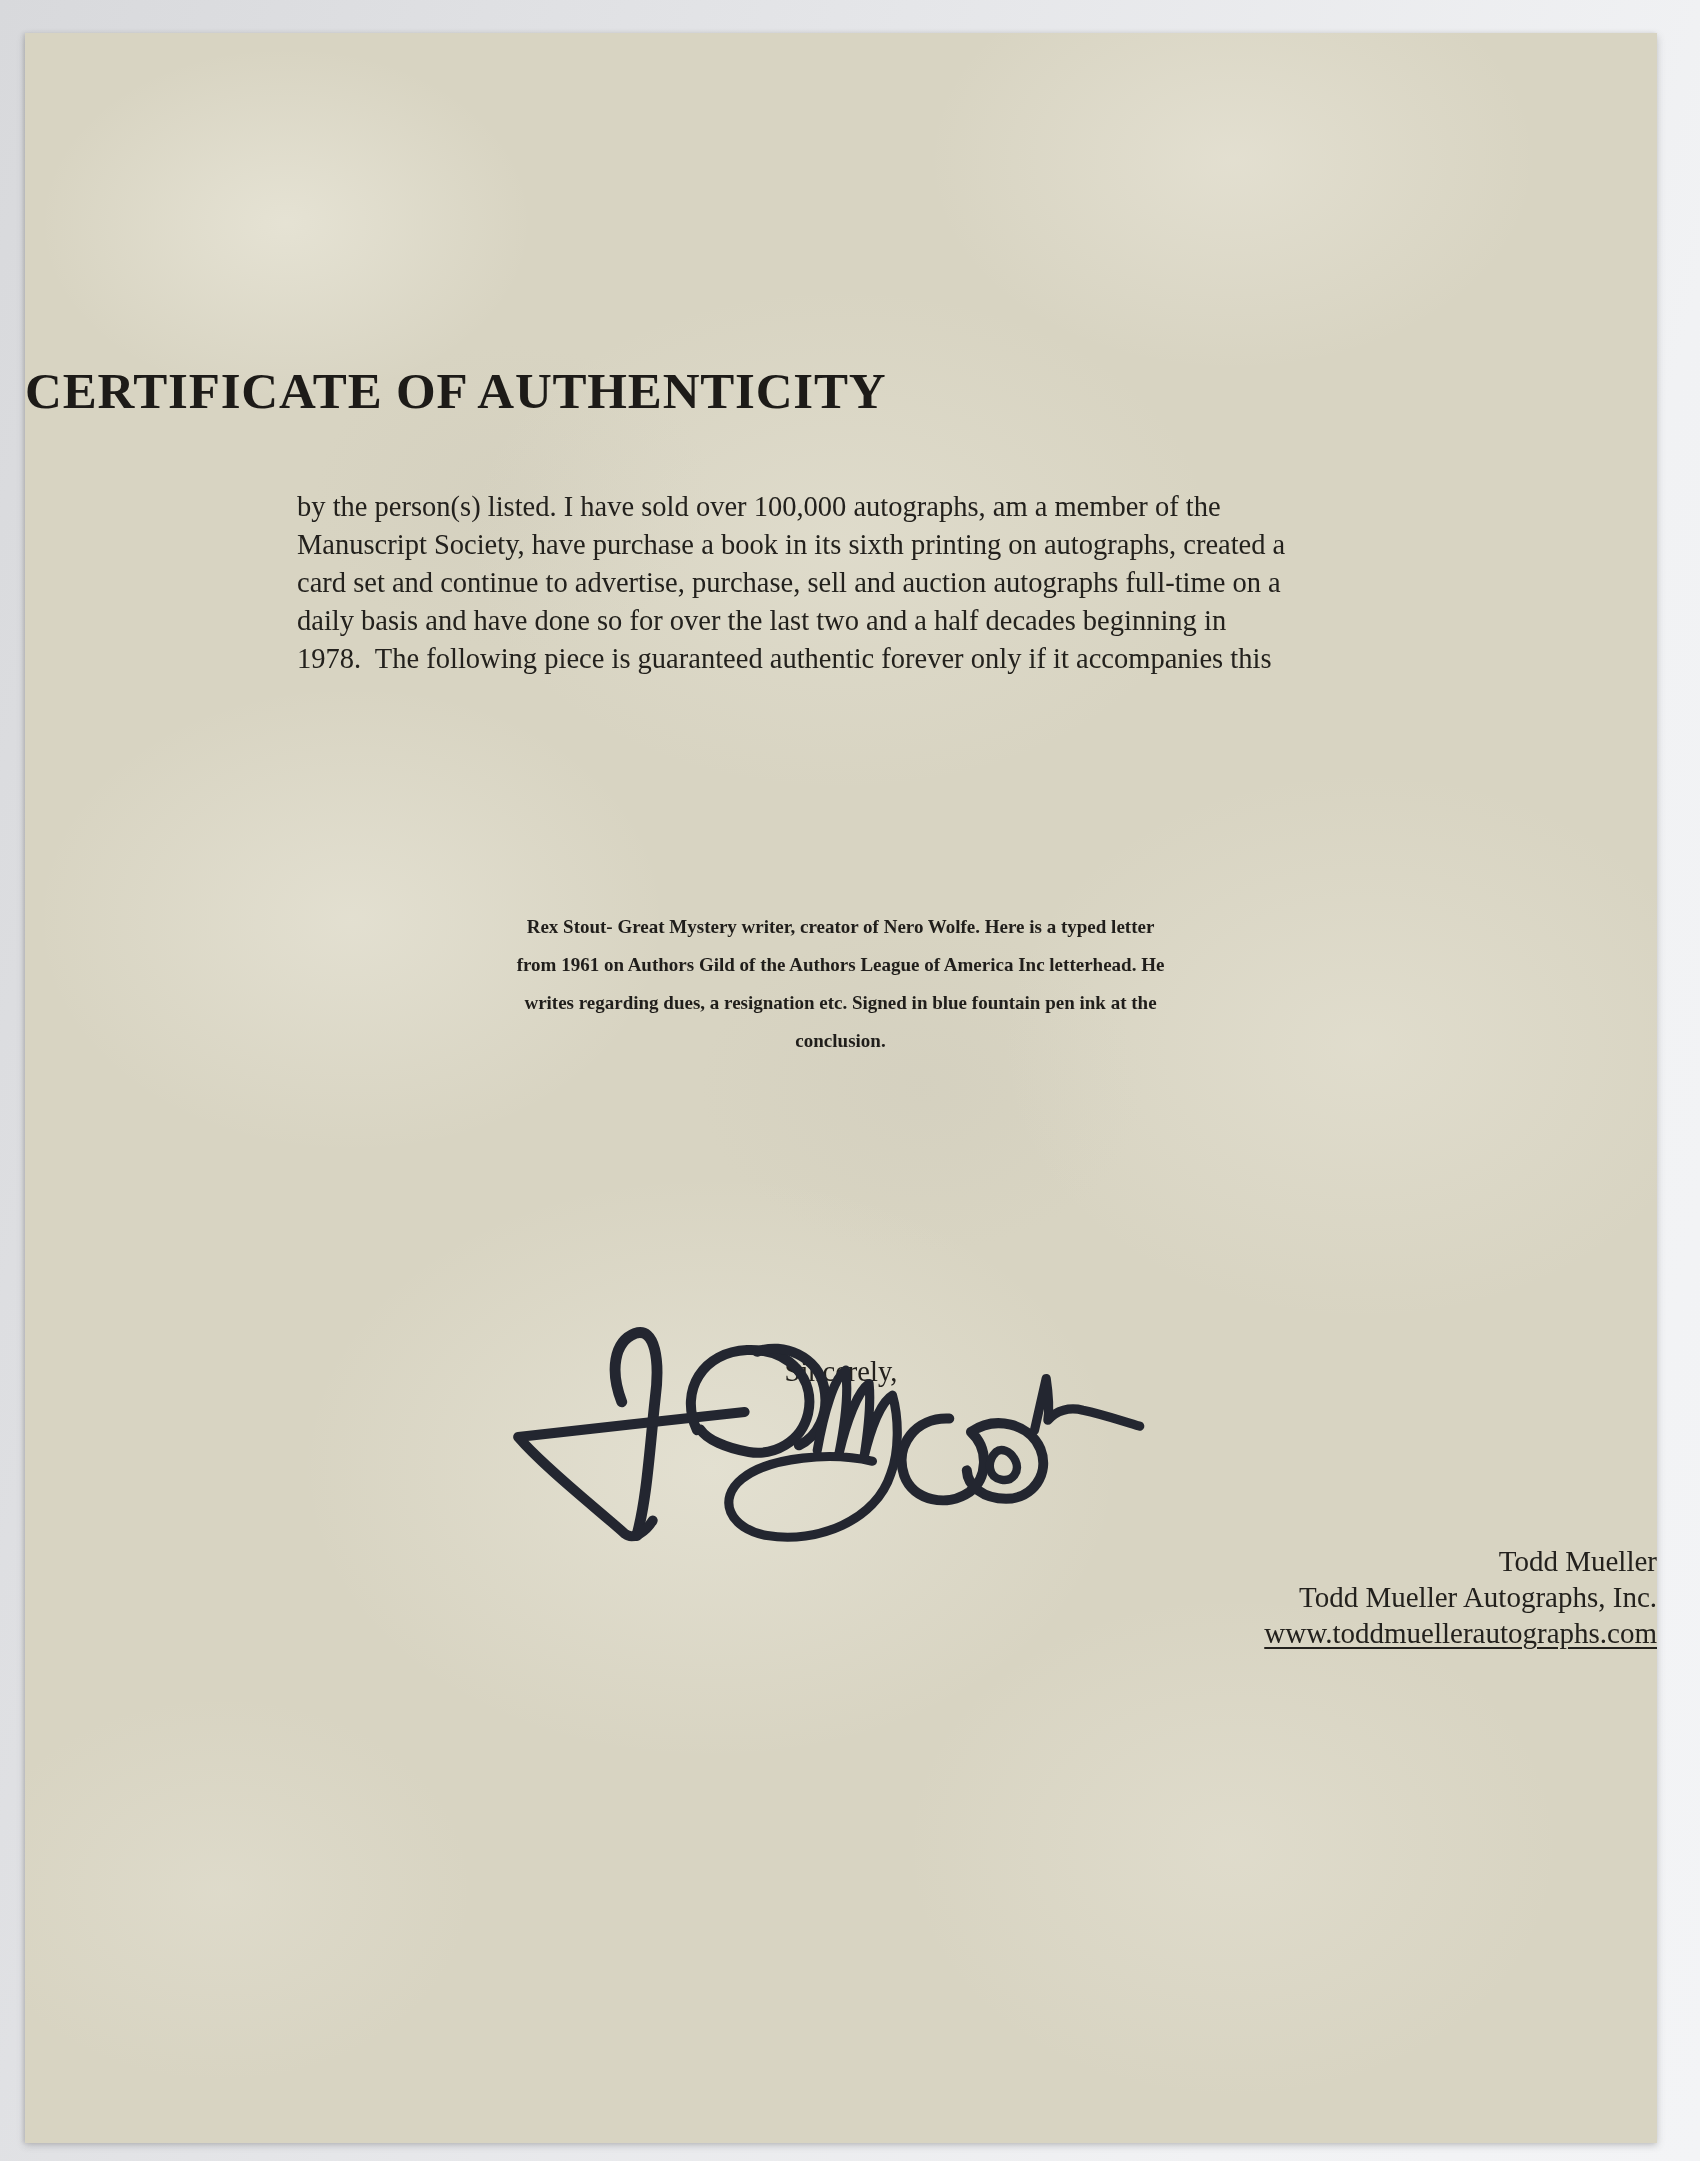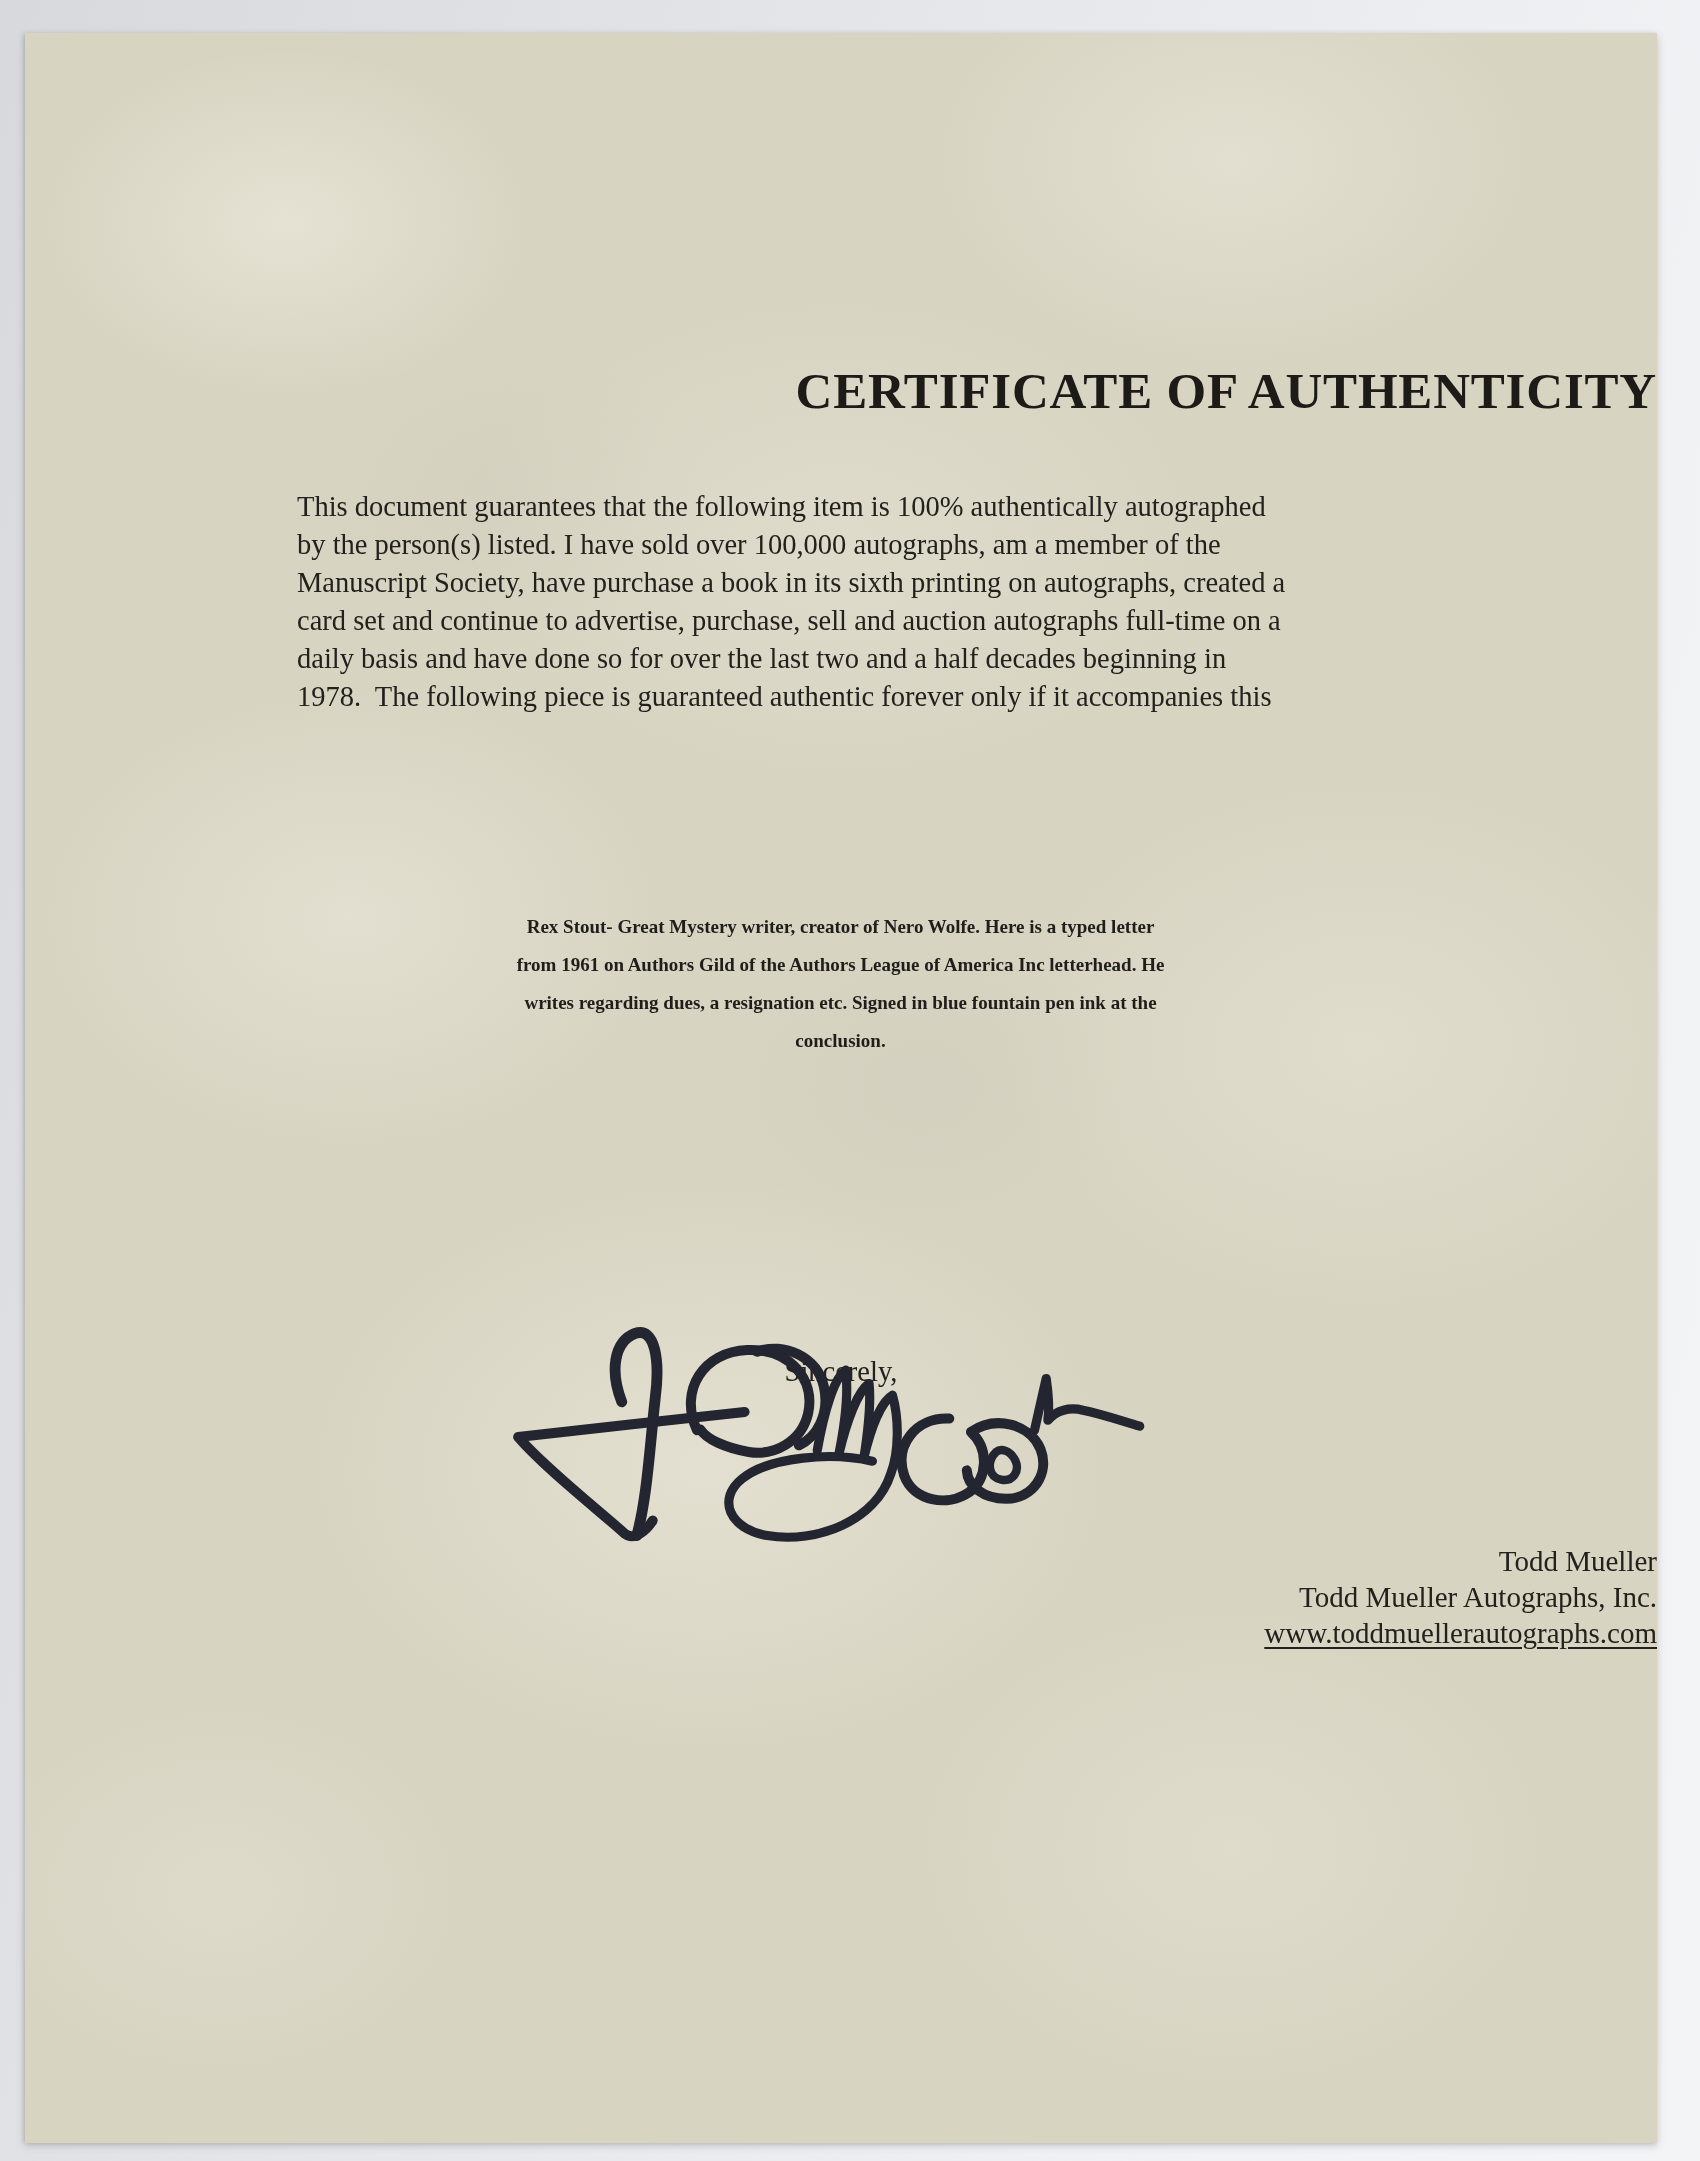--- a/index.html
+++ b/index.html
@@ -18,21 +18,21 @@
       radial-gradient(ellipse 452px 335px at 20% 42%, rgba(241,239,228,.42), transparent 70%),
       radial-gradient(ellipse 519px 393px at 82% 48%, rgba(234,231,218,.45), transparent 70%),
       radial-gradient(ellipse 586px 418px at 42% 68%, rgba(239,237,225,.48), transparent 70%),
       radial-gradient(ellipse 469px 360px at 74% 86%, rgba(233,230,217,.42), transparent 70%),
       radial-gradient(ellipse 360px 276px at 12% 88%, rgba(228,225,211,.50), transparent 70%),
       radial-gradient(ellipse 318px 234px at 55% 50%, rgba(205,201,186,.30), transparent 70%),
       radial-gradient(ellipse 285px 218px at 30% 22%, rgba(203,199,184,.25), transparent 70%);
     box-shadow:0 2.5px 7.5px rgba(80,80,84,.30), -1.7px 0 3.3px rgba(120,120,122,.18);
   }
   .title{
-    position:absolute;left:0;top:331px;width:100%;text-align:right;
+    position:absolute;left:0;top:331px;width:100%;text-align:left;
     font-size:51px;font-weight:bold;letter-spacing:0.8px;color:#1d1b18;line-height:55px;
   }
   .para-left{
     position:absolute;left:272px;top:455px;width:1138px;
     font-size:28.5px;line-height:38px;color:#23211d;
   }
   .para-left .tline{white-space:pre-wrap;}
   .para-bold{
     position:absolute;left:142px;top:875px;width:1347px;text-align:center;
     font-size:19px;line-height:38px;font-weight:bold;color:#201e1b;
@@ -52,21 +52,20 @@
   .contact .u{text-decoration:underline;text-underline-offset:4.2px;text-decoration-thickness:1.7px;}
 </style>
 </head>
 <body>
 
 <div class="paper">
 
   <div class="title">CERTIFICATE OF AUTHENTICITY</div>
 
   <div class="para-left">
-    <div class="tline">This document guarantees that the following item is 100% authentically autographed</div>
     <div class="tline">by the person(s) listed. I have sold over 100,000 autographs, am a member of the</div>
     <div class="tline">Manuscript Society, have purchase a book in its sixth printing on autographs, created a</div>
     <div class="tline">card set and continue to advertise, purchase, sell and auction autographs full-time on a</div>
     <div class="tline">daily basis and have done so for over the last two and a half decades beginning in</div>
     <div class="tline">1978.  The following piece is guaranteed authentic forever only if it accompanies this</div>
   </div>
 
   <div class="para-bold">
     <div class="tline">Rex Stout- Great Mystery writer, creator of Nero Wolfe. Here is a typed letter</div>
     <div class="tline">from 1961 on Authors Gild of the Authors League of America Inc letterhead. He</div>

